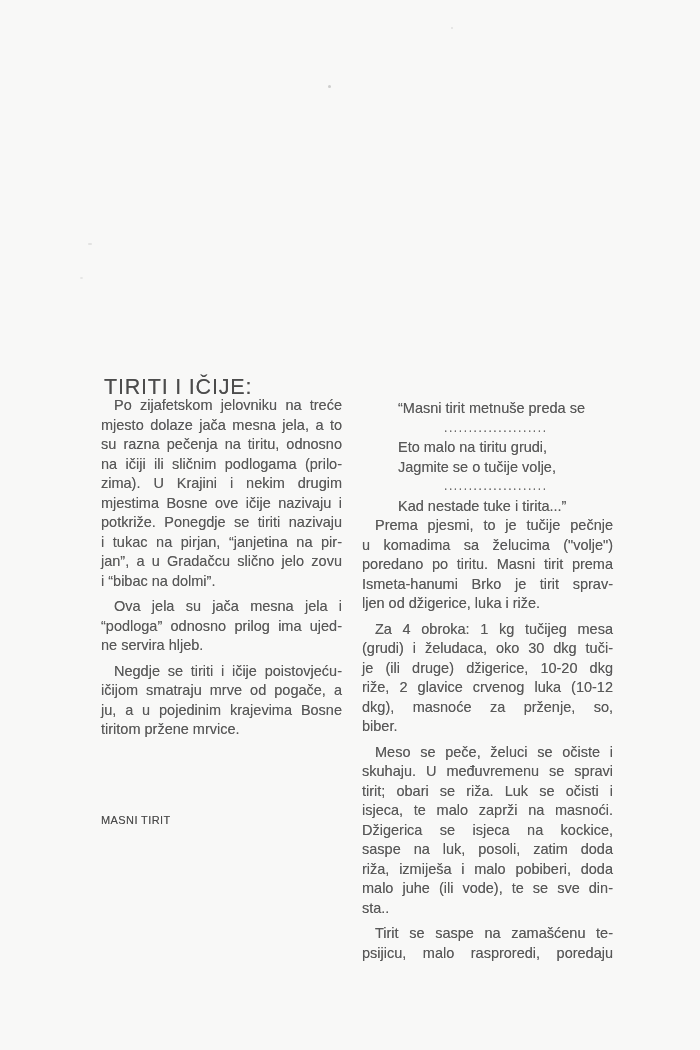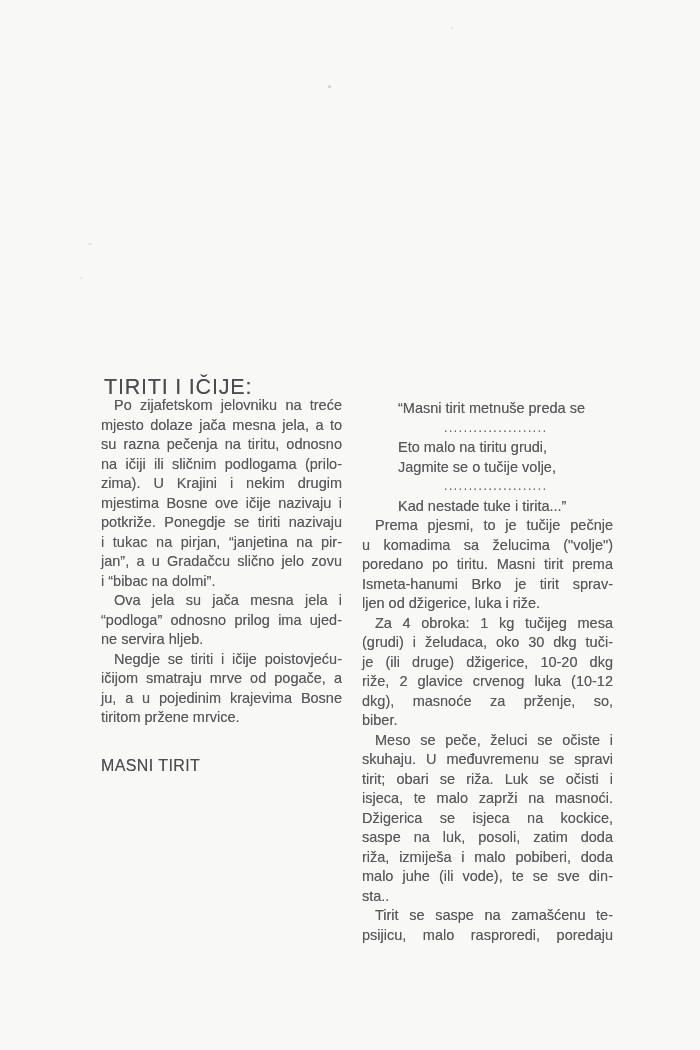--- a/index.html
+++ b/index.html
@@ -34,35 +34,35 @@
   }
   .col {
     position: absolute;
     font-size: 14.5px;
     line-height: 19.5px;
     text-shadow: 0 0 0.35px rgba(88,88,88,0.6);
   }
   .col-left  { left: 101px; top: 396px; width: 241px; }
   .col-right { left: 362px; top: 399px; width: 251px; }
 
-  .para { }
+  .para { margin-top: 6px; }
   .para:first-child { margin-top: 0; }
 
   .pline {
     text-align: justify;
     text-align-last: justify;
     white-space: normal;
   }
   .pline.first { text-indent: 13px; }
   .pline.last  { text-align-last: left; }
 
   .heading {
-    margin-top: 28px;
+    margin-top: 71px;
     margin-bottom: 27px;
-    font-size: 16px;
+    font-size: 11px;
     letter-spacing: 0.4px;
     color: var(--title);
   }
 
   .verse { margin-top: 0; padding-left: 36px; }
   .verse .vline { text-align: left; }
   .verse .vline.dots {
     font-size: 12px;
     letter-spacing: 1.6px;
     padding-left: 46px;

